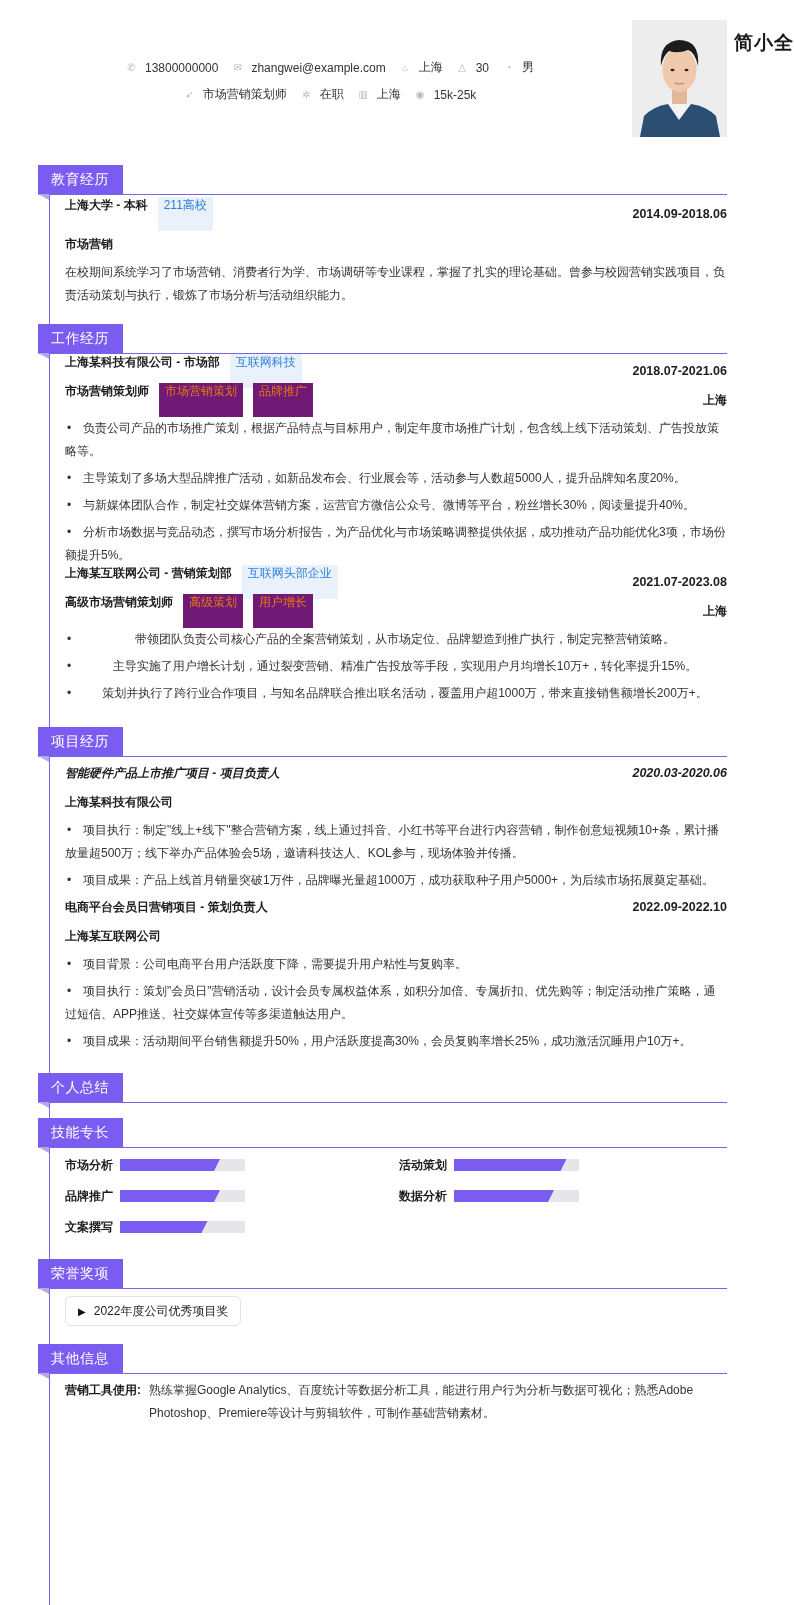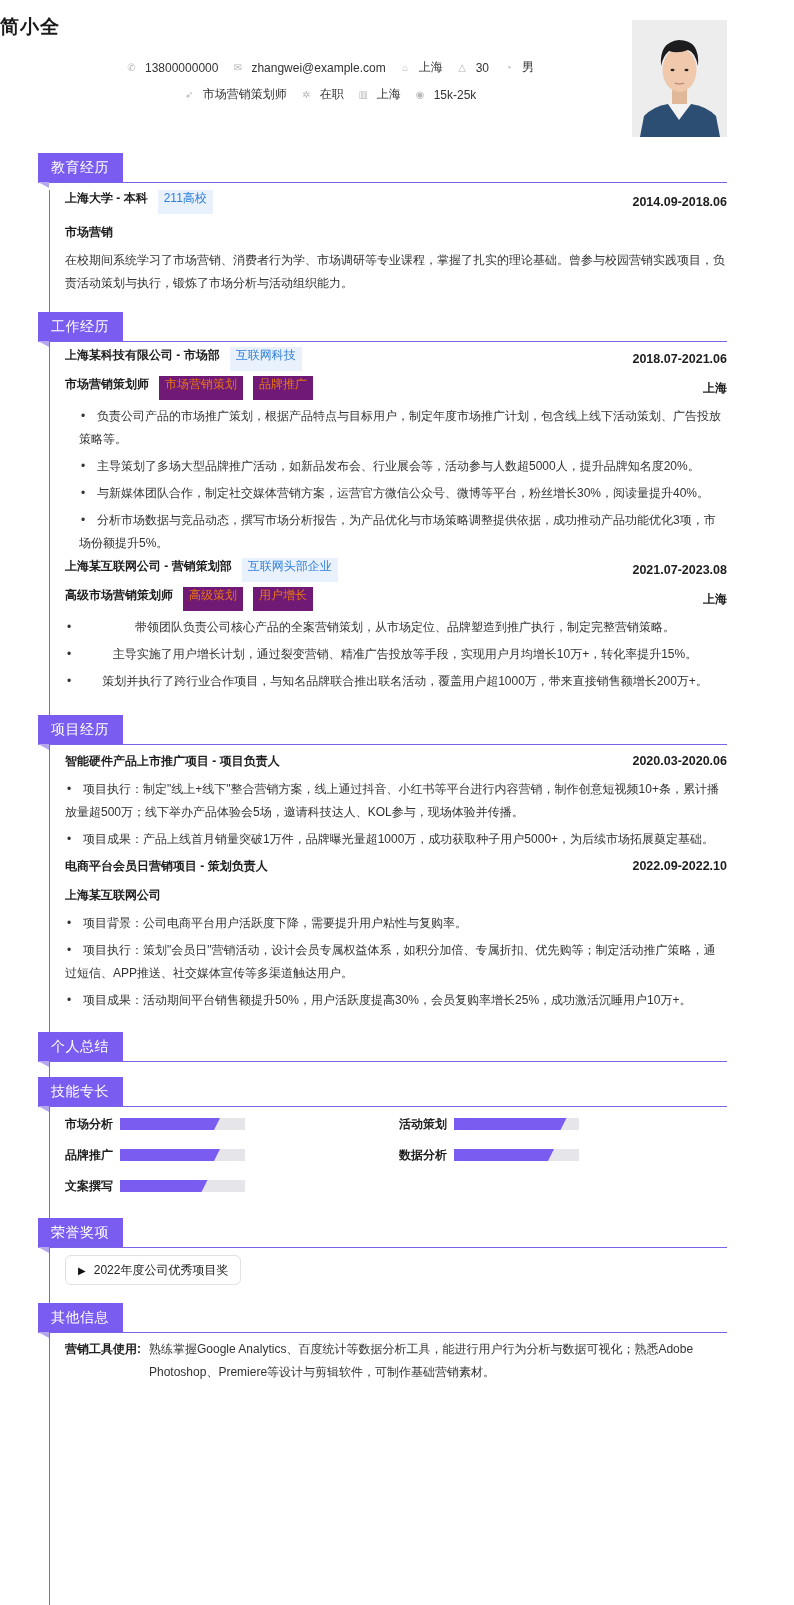--- a/index.html
+++ b/index.html
@@ -13,22 +13,22 @@
   }
   .page { position: relative; width: 794px; min-height: 1605px; }
   .vline {
     position: absolute; left: 49px; top: 190px; bottom: 0;
     width: 1px; background: #7b63e6;
   }
 
   
   .header { position: relative; height: 150px; }
   .name {
-    position: absolute; left: 0; right: 0; top: 14px;
-    text-align: left; font-size: 19px; font-weight: bold; color: #1a1a1a;
+    position: absolute; left: 0; right: 0; top: 30px;
+    text-align: right; font-size: 19px; font-weight: bold; color: #1a1a1a;
     letter-spacing: 1px;
   }
   .info-row {
     position: absolute; left: 0; width: 660px;
     display: flex; justify-content: center; align-items: center;
     font-size: 12px; color: #333;
   }
   .info-row.r1 { top: 59px; }
   .info-row.r2 { top: 86px; left: 0; width: 660px; }
   .info-item { display: flex; align-items: center; margin: 0 7px; }
@@ -55,21 +55,21 @@
   }
   .sec-rule {
     position: absolute; left: 0; right: 0; top: 29px; height: 1px; background: #7b63e6;
   }
   .sec-body { padding: 0 0 0 27px; }
 
   .row { display: flex; justify-content: space-between; align-items: center; }
   .bold { font-weight: bold; color: #1d1d1d; }
   .date { font-weight: bold; color: #1d1d1d; font-size: 12.5px; }
   .tag {
-    display: inline-block; font-size: 12px; padding: 0 6px; height: 24px;
+    display: inline-block; font-size: 12px; padding: 0 6px; height: 34px;
     line-height: 17px; margin-left: 10px; font-weight: normal;
   }
   .tag.blue { background: #e9f2fc; color: #2f7fd8; }
   .tag.orange { background: #701a75; color: #e87614; }
 
   .para { font-size: 12px; color: #333; line-height: 23px; }
   ul.bullets { list-style: none; }
   ul.bullets li {
     position: relative; padding-left: 18px; line-height: 23px; font-size: 12px;
     color: #333; margin-bottom: 4px; text-indent: 0;
@@ -160,21 +160,21 @@
         <rect x="40" y="66" width="15" height="18" fill="#e2b89b"></rect>
         <ellipse cx="47.5" cy="50" rx="17" ry="22" fill="#f0c9ad"></ellipse>
         <path d="M29 46 Q27 22 47 20 Q68 20 66 46 Q63 32 56 30 Q46 34 37 31 Q31 36 29 46 Z" fill="#1c1c1f"></path>
         <ellipse cx="40.5" cy="50" rx="2" ry="1.3" fill="#2a1f1a"></ellipse>
         <ellipse cx="54.5" cy="50" rx="2" ry="1.3" fill="#2a1f1a"></ellipse>
         <path d="M43 63 Q47.5 65 52 63" stroke="#b47a6a" stroke-width="1.2" fill="none"></path>
       </svg>
     </div>
   </div>
 
-  <div class="section" style="margin-top: 3px;">
+  <div class="section" style="margin-top: 15px;">
     <div class="sec-head">
       <div class="sec-rule"></div>
       <div class="sec-tab">教育经历</div>
       <div class="sec-fold"></div>
     </div>
     <div class="sec-body" style="padding-top: 8px;">
       <div class="row" style="height: 22px;">
         <div class="bold">
           <span>上海大学 - 本科</span><span class="tag blue">211高校</span>
         </div>
@@ -199,21 +199,21 @@
             <span>上海某科技有限公司 - 市场部</span><span class="tag blue">互联网科技</span>
           </div>
           <span class="date">2018.07-2021.06</span>
         </div>
         <div class="row" style="height: 22px; margin-top: 7px;">
           <div class="bold">
             <span>市场营销策划师</span><span class="tag orange">市场营销策划</span><span class="tag orange">品牌推广</span>
           </div>
           <span class="bold">上海</span>
         </div>
-        <ul class="bullets" style="margin-top: 6px; margin-left: 14px;">
+        <ul class="bullets" style="margin-top: 6px;">
           <li class="wrap-indent">负责公司产品的市场推广策划，根据产品特点与目标用户，制定年度市场推广计划，包含线上线下活动策划、广告投放策略等。</li>
           <li>主导策划了多场大型品牌推广活动，如新品发布会、行业展会等，活动参与人数超5000人，提升品牌知名度20%。</li>
           <li>与新媒体团队合作，制定社交媒体营销方案，运营官方微信公众号、微博等平台，粉丝增长30%，阅读量提升40%。</li>
           <li class="wrap-indent">分析市场数据与竞品动态，撰写市场分析报告，为产品优化与市场策略调整提供依据，成功推动产品功能优化3项，市场份额提升5%。</li>
         </ul>
       </div>
 
       <div style="margin-top: 2px; text-align: center;">
         <div class="row" style="height: 22px;">
           <div class="bold">
@@ -237,24 +237,25 @@
   </div>
 
   <div class="section" style="margin-top: 22px;">
     <div class="sec-head">
       <div class="sec-rule"></div>
       <div class="sec-tab">项目经历</div>
       <div class="sec-fold"></div>
     </div>
     <div class="sec-body" style="padding-top: 5px;">
       <div>
-        <div class="row" style="height: 22px;">
+        <div class="row" style="height: 22px; font-style: italic;">
           <span class="bold">智能硬件产品上市推广项目 - 项目负责人</span>
           <span class="date">2020.03-2020.06</span>
         </div>
+        <div class="bold" style="margin-top: 7px; height: 22px; line-height: 22px;">上海某科技有限公司</div>
         <ul class="bullets" style="margin-top: 6px;">
           <li class="wrap-indent">项目执行：制定"线上+线下"整合营销方案，线上通过抖音、小红书等平台进行内容营销，制作创意短视频10+条，累计播放量超500万；线下举办产品体验会5场，邀请科技达人、KOL参与，现场体验并传播。</li>
           <li>项目成果：产品上线首月销量突破1万件，品牌曝光量超1000万，成功获取种子用户5000+，为后续市场拓展奠定基础。</li>
         </ul>
       </div>
       <div style="margin-top: 2px;">
         <div class="row" style="height: 22px;">
           <span class="bold">电商平台会员日营销项目 - 策划负责人</span>
           <span class="date">2022.09-2022.10</span>
         </div>

